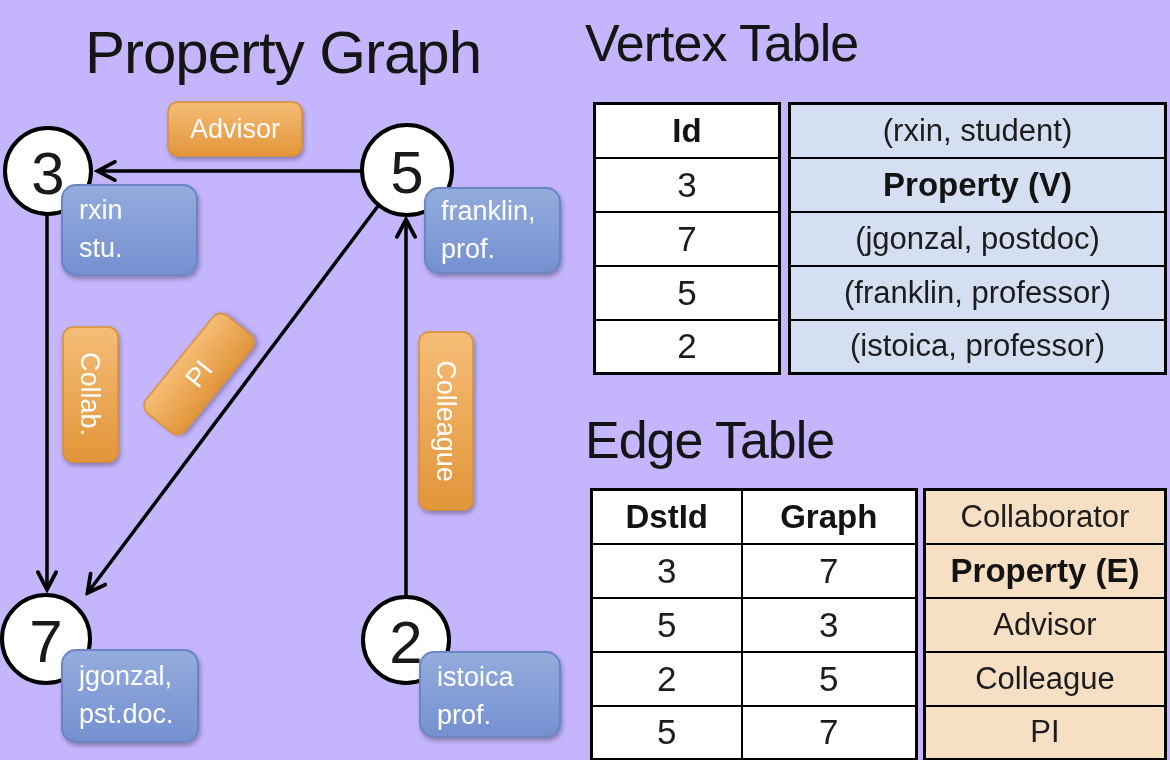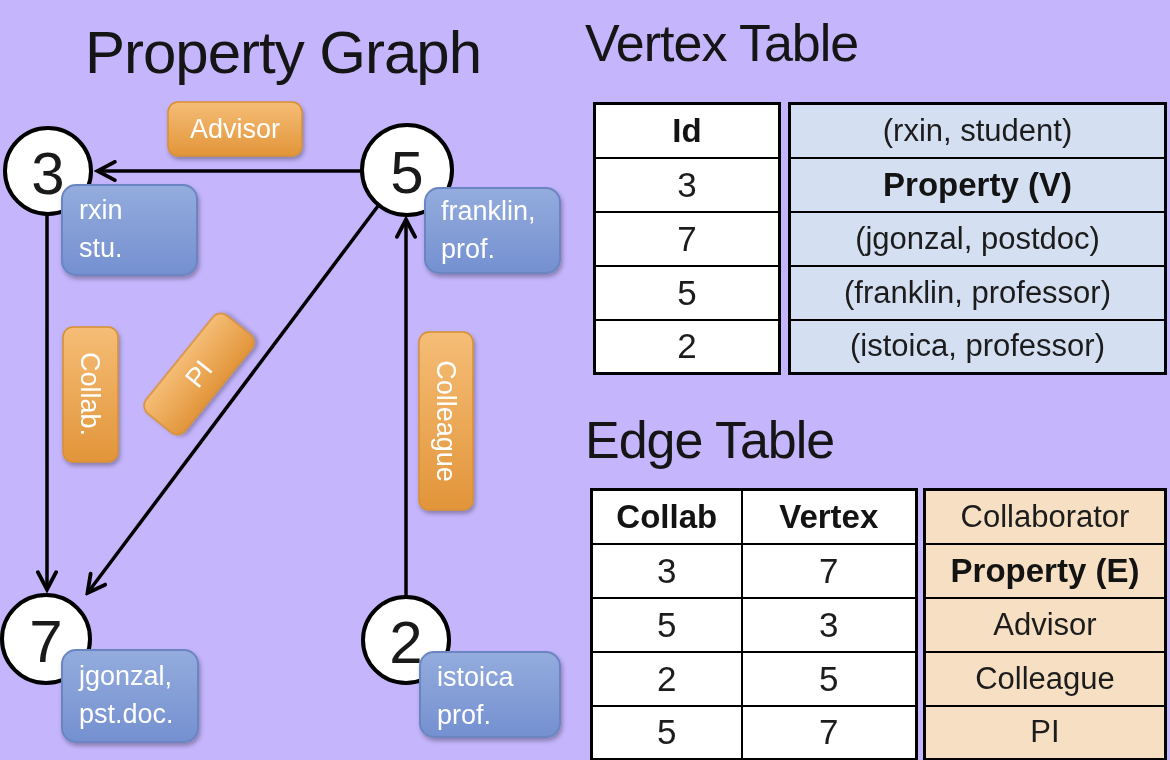--- a/index.html
+++ b/index.html
@@ -157,22 +157,22 @@
             <td>(istoica, professor)</td>
           </tr>
     </tbody>
       </table>
 
     <div class="sec-title" style="top:400px;margin-top:10px;">Edge Table</div>
 
     <table class="tbl srcdst" style="left:5px;top:488px;width:325px;">
       <tbody>
           <tr>
-        <th style="width:150px;">Collab</th>
-        <th style="width:175px;">Vertex</th>
+        <th style="width:150px;">DstId</th>
+        <th style="width:175px;">Graph</th>
       </tr>
       <tr>
         <td class="num">3</td>
         <td class="num">7</td>
       </tr>
       <tr>
         <td class="num">5</td>
         <td class="num">3</td>
       </tr>
       <tr>

